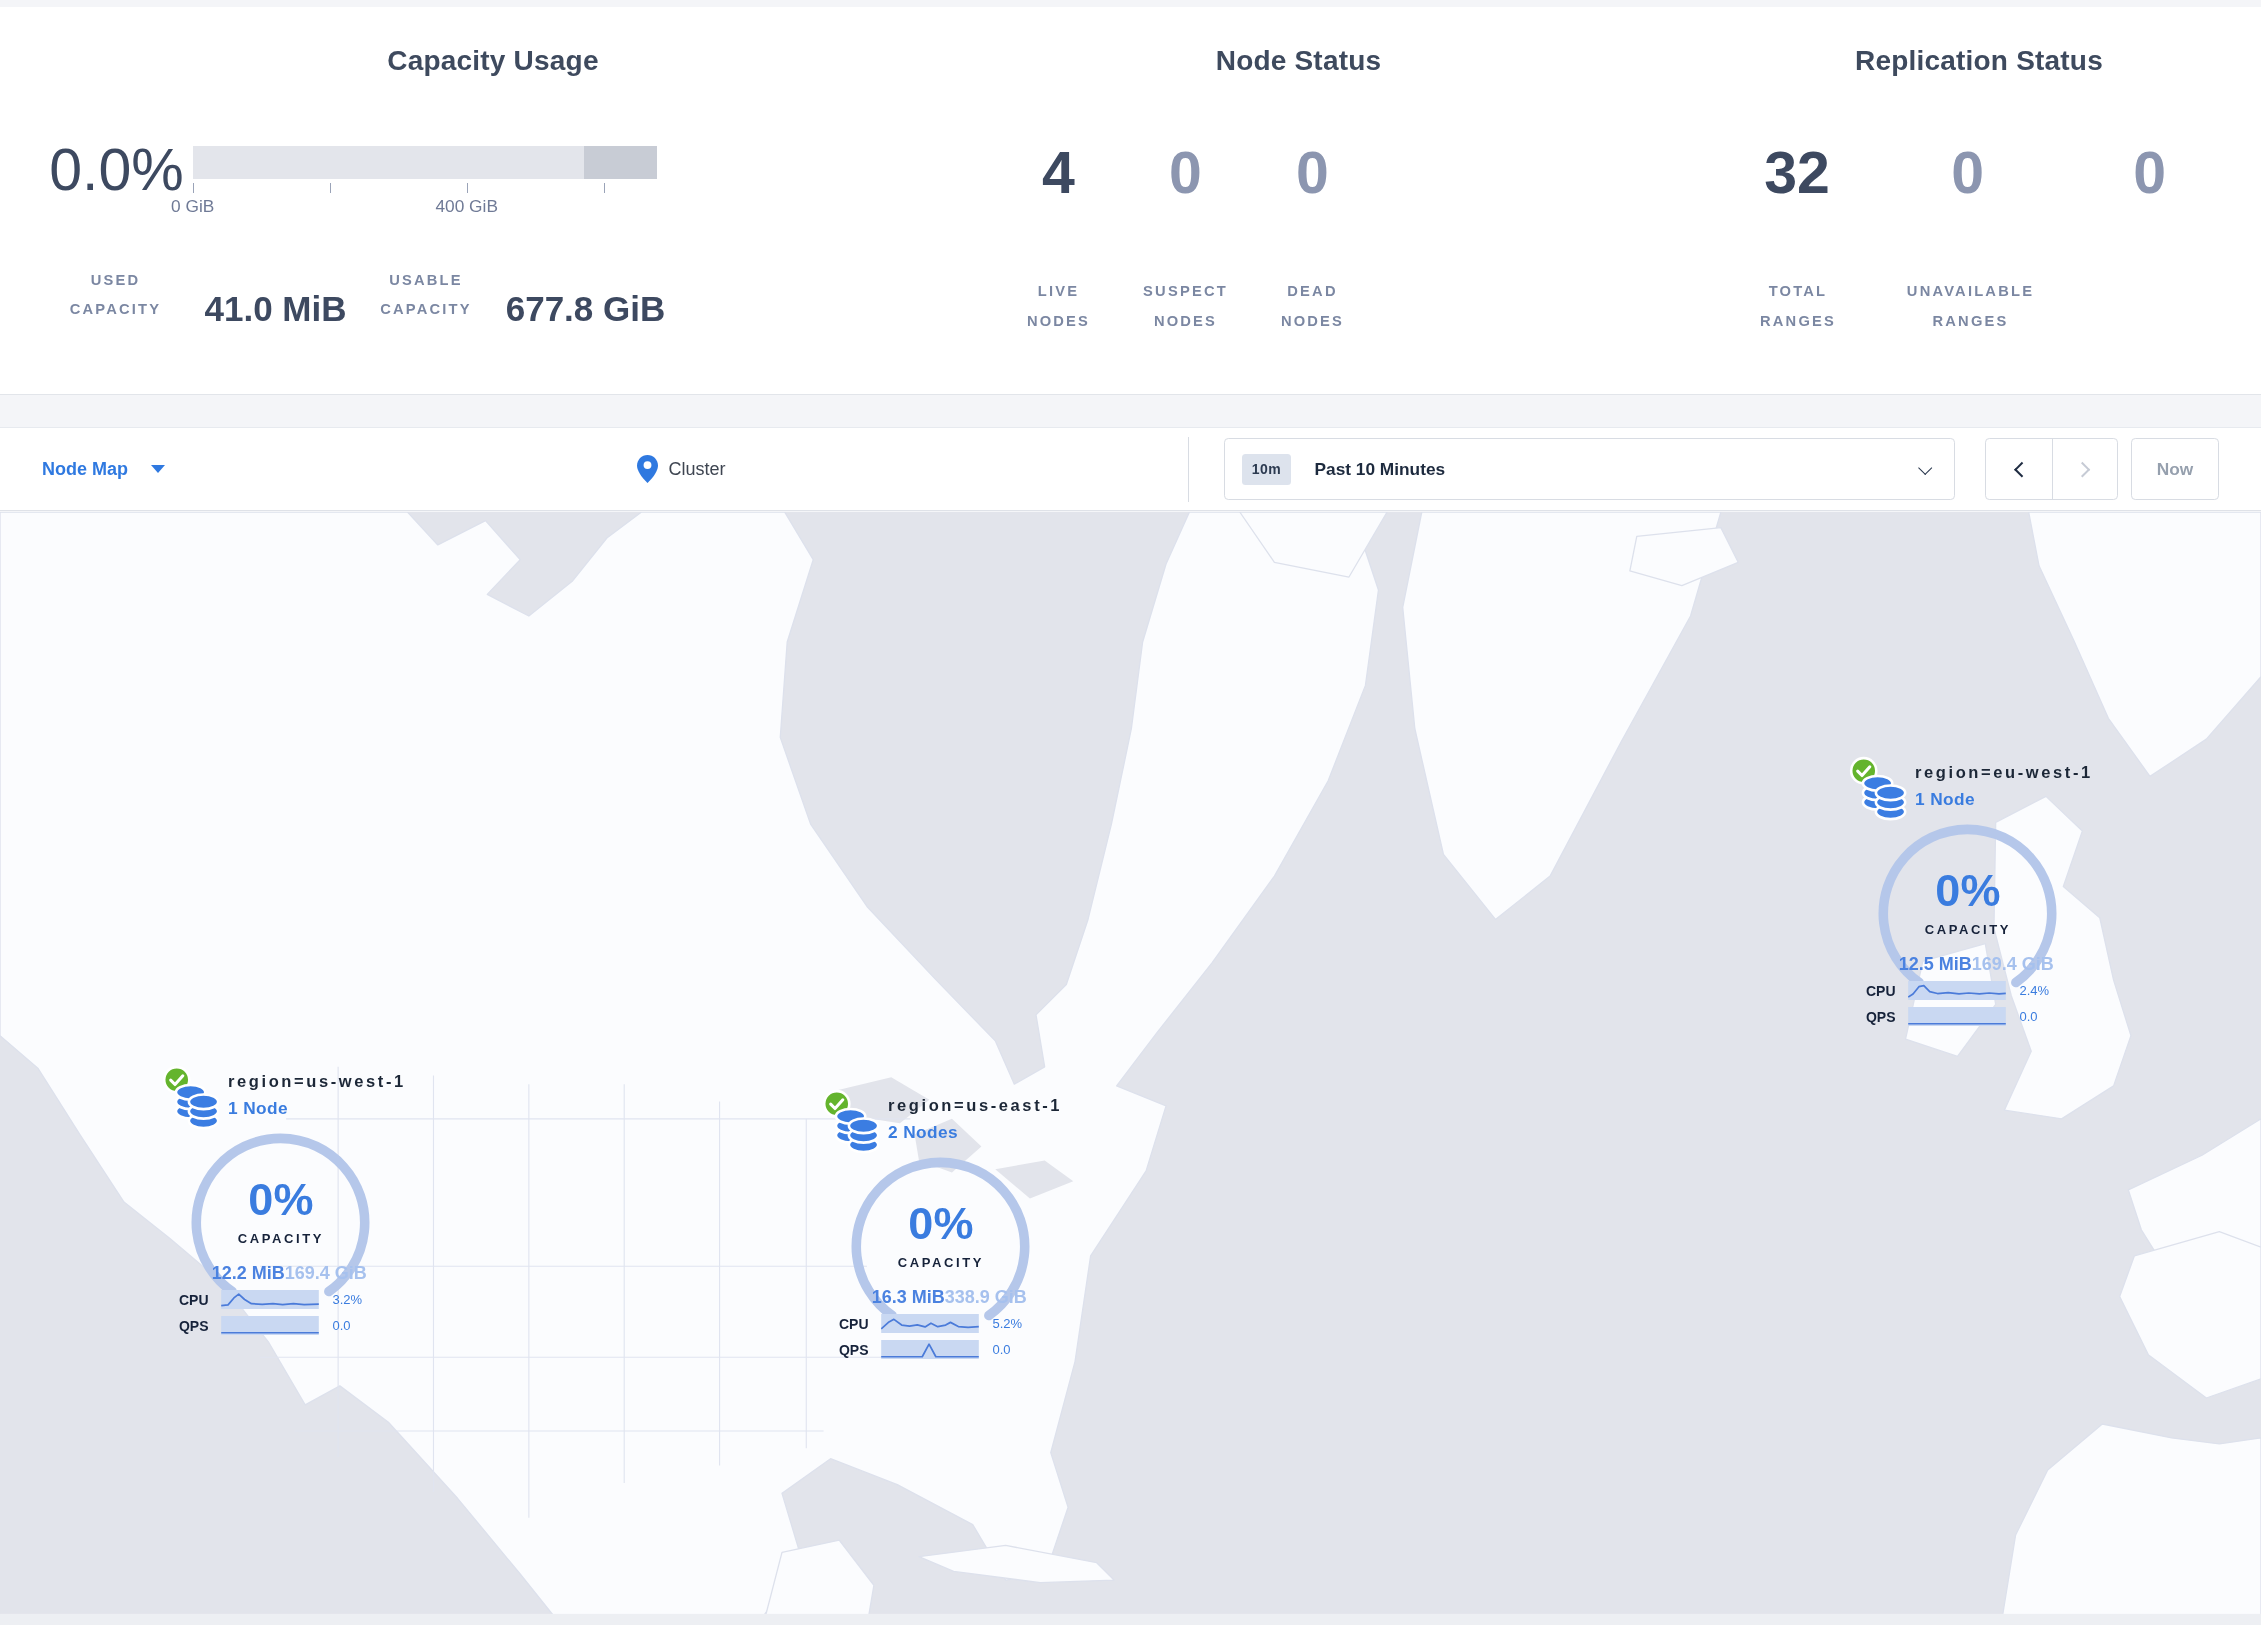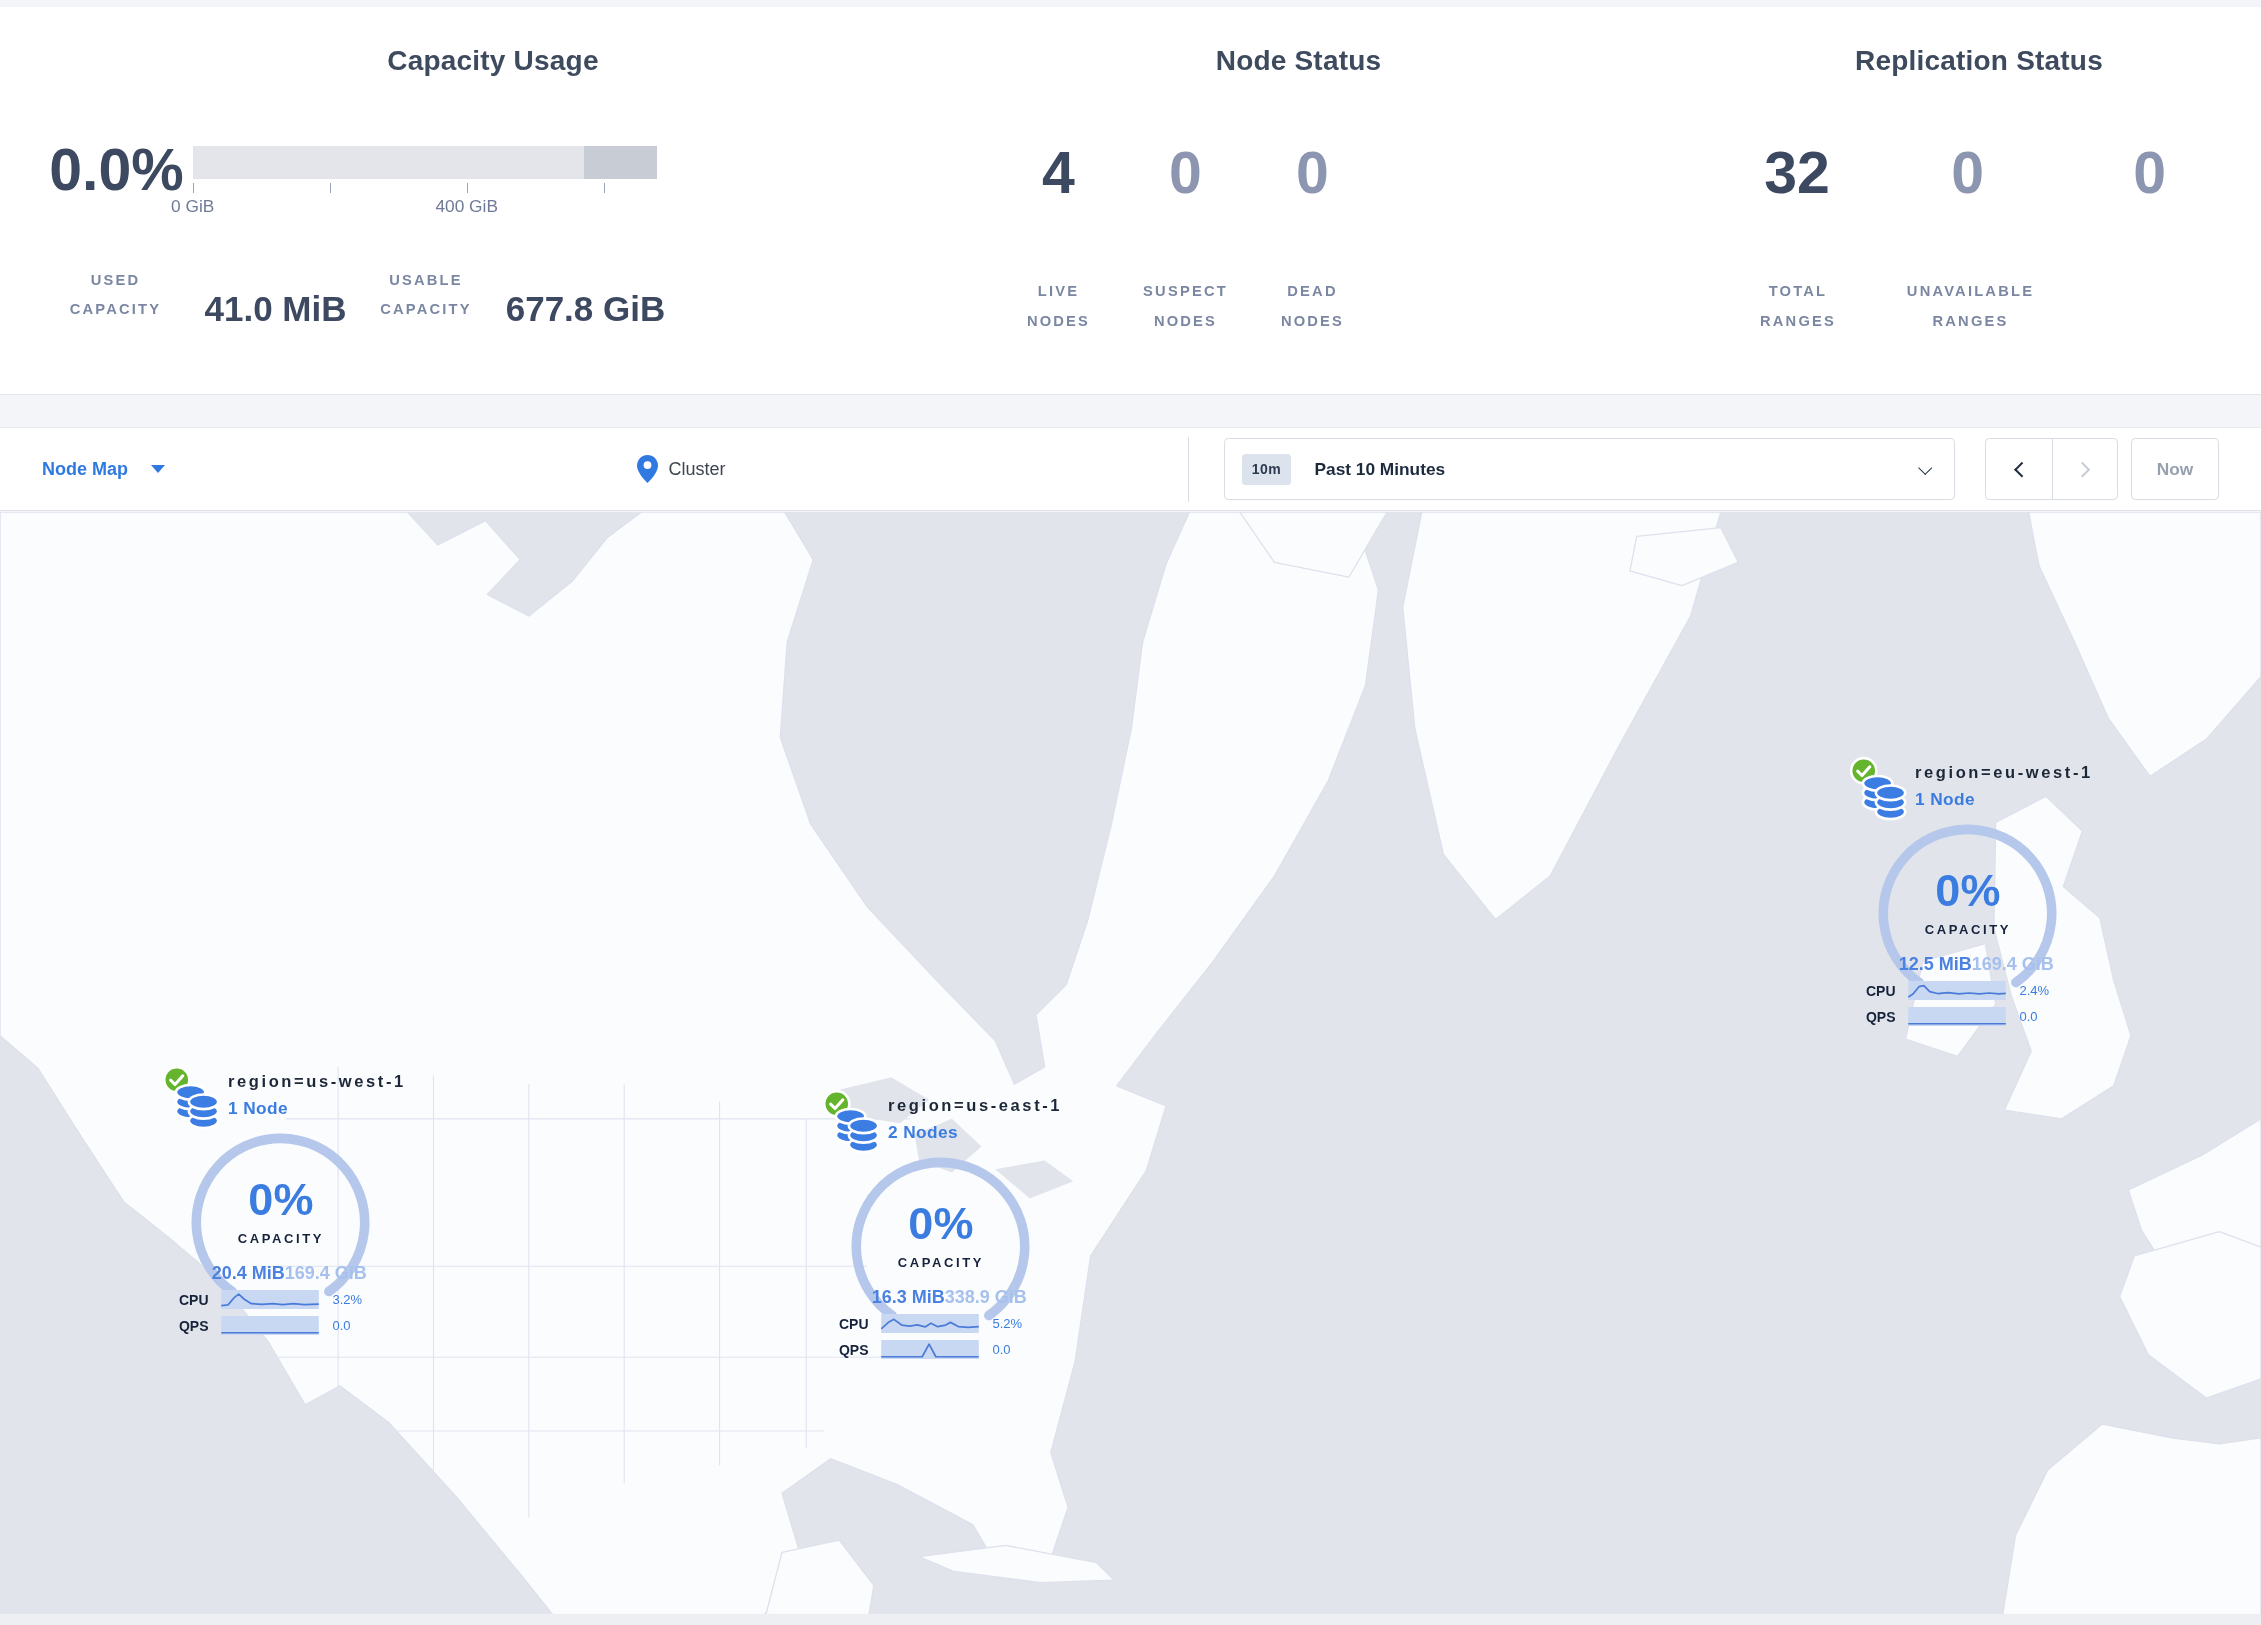--- a/index.html
+++ b/index.html
@@ -17,21 +17,21 @@
     position:absolute; left:0; top:7px; width:2261px; height:388px;
     background:#ffffff; border-bottom:0.9px solid #e2e5ea;
   }
   .stat-section { position:absolute; top:38px;text-align:center; }
   .sec-capacity { left:42px; width:902px; }
   .sec-nodes { left:995px; width:607px; }
   .sec-replication { left:1710px; width:538px; }
   .sec-title { font-size:28px; font-weight:600; color:#3e4a5e; line-height:31px; letter-spacing:0.2px; }
 
   .cap-main { display:flex; margin-top:68px; }
-  .cap-pct { font-size:59px; font-weight:700; color:#3d4960; line-height:52px; width:149px; }
+  .cap-pct { font-size:59px; font-weight:400; color:#3d4960; line-height:52px; width:149px; }
   .cap-bar-block { margin-left:1.7px; margin-top:1.7px; }
   .cap-bar { position:relative; width:464px; height:33px; background:#e3e5eb; }
   .cap-bar-dark { position:absolute; right:0; top:0; width:73px; height:33px; background:#c8ccd5; }
   .cap-ticks { position:relative; height:15.6px; }
   .cap-tick { position:absolute; top:4.3px; width:1.7px; height:10.4px; background:#9aa3b8; }
   .cap-tick-labels { position:relative; height:22.5px; }
   .cap-tick-label { position:absolute; top:1.7px; transform:translateX(-50%); font-size:17.3px; color:#6f7a96; }
 
   .cap-summary { display:flex; align-items:flex-end; margin-top:49px; }
   .stat-small-label {
@@ -322,21 +322,21 @@
       </g>
     </svg>
     <div class="m-name">region=us-west-1</div>
     <div class="m-nodes">1 Node</div>
     <svg class="m-gauge" width="191" height="191" viewBox="0 0 220 220">
       <path d="M 54.3 189.5 A 97 97 0 1 1 165.7 189.5" fill="none" stroke="#b5c7ea" stroke-width="11" stroke-linecap="round"></path>
     </svg>
     <div class="m-pct">0%</div>
     <div class="m-cap">CAPACITY</div>
     <div class="m-vals">
-      <span class="m-used">20.4 MiB</span>
+      <span class="m-used">12.2 MiB</span>
       <span class="m-usable">169.4 GiB</span>
     </div>
     <div class="m-metric-row cpu">
       <span class="m-metric-label">CPU</span>
       <svg class="m-spark" width="98" height="19" viewBox="0 0 113 22">
         <rect x="0" y="0" width="113" height="22" fill="#c9d8f2"></rect>
       <polyline points="0.0,18.0 7.9,17.2 14.7,9.2 20.3,4.8 27.1,11.0 35.0,15.8 47.5,16.7 59.9,15.8 71.2,16.9 83.6,15.8 96.0,16.9 113.0,16.3" fill="none" stroke="#4b7bd9" stroke-width="2" stroke-linejoin="round"></polyline>
         </svg>
       <span class="m-metric-value">3.2%</span>
     </div>

